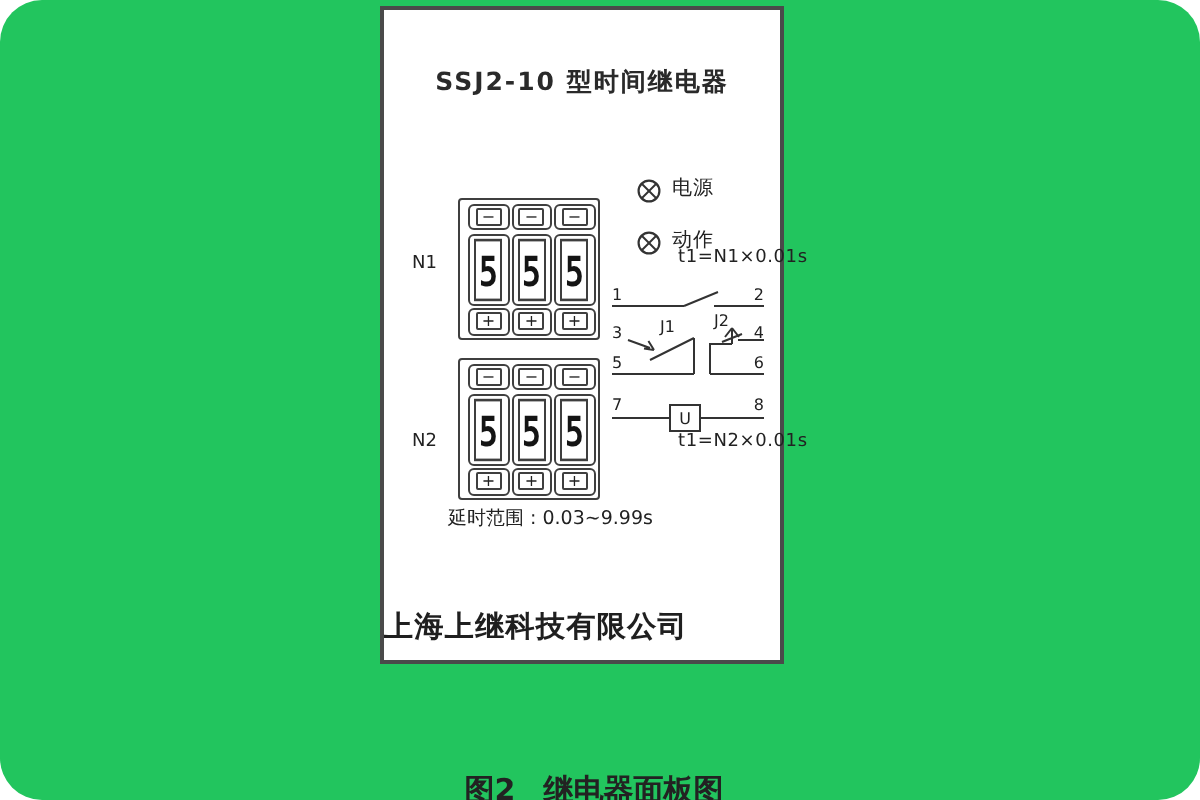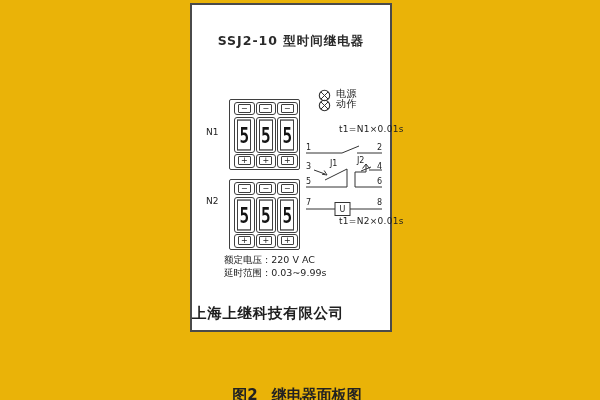--- a/index.html
+++ b/index.html
@@ -1,17 +1,17 @@
 <!DOCTYPE html>
 <html><head>
 <meta charset="utf-8">
 <style>
   html,body{margin:0;padding:0;background:#fff;}
-  .page{position:relative;width:600px;height:400px;background:#eab308;overflow:hidden;
-        font-family:"DejaVu Sans","Liberation Sans",sans-serif;color:#2b2b2b;}
+  .page{position:relative;width:600px;height:400px;background:#22c55e;overflow:hidden;
+        font-family:"DejaVu Sans","Liberation Sans",sans-serif;color:#2b2b2b;border-radius:21px;}
 
   
   .panel{position:absolute;left:190px;top:3px;width:202px;height:329px;
          border:2px solid #4a4a4a;background:#fff;box-sizing:border-box;}
 
   .title{position:absolute;left:0;right:0;top:28px;text-align:center;
          font-size:12.5px;font-weight:600;letter-spacing:1px;color:#2a2a2a;white-space:nowrap;}
 
   .nlabel{position:absolute;left:14px;width:20px;height:10px;line-height:10px;
           font-size:9px;color:#222;}
@@ -71,21 +71,21 @@
       <span class="lamp">
         <svg width="13" height="13" viewBox="0 0 13 13">
           <circle cx="6.5" cy="6.5" r="5.2" fill="none" stroke="#333" stroke-width="1.1"></circle>
           <line x1="3" y1="3" x2="10" y2="10" stroke="#333" stroke-width="1"></line>
           <line x1="10" y1="3" x2="3" y2="10" stroke="#333" stroke-width="1"></line>
         </svg>
       </span>
       <span class="ind-label">电源</span>
     </div>
 
-    <div class="indicator" style="top:92px">
+    <div class="indicator" style="top:108px">
       <span class="lamp">
         <svg width="13" height="13" viewBox="0 0 13 13">
           <circle cx="6.5" cy="6.5" r="5.2" fill="none" stroke="#333" stroke-width="1.1"></circle>
           <line x1="3" y1="3" x2="10" y2="10" stroke="#333" stroke-width="1"></line>
           <line x1="10" y1="3" x2="3" y2="10" stroke="#333" stroke-width="1"></line>
         </svg>
       </span>
       <span class="ind-label">动作</span>
     </div>
 
@@ -119,21 +119,21 @@
           </div>
         <div class="wdigit">
             <span class="wdigit-in">5</span>
           </div>
         <div class="wbtn">
             <span class="wbtn-in">+</span>
           </div>
       </div>
     </div>
 
-    <div class="nlabel" style="top:191px">N2</div>
+    <div class="nlabel" style="top:211px">N2</div>
     <div class="wheel" style="top:174px">
       <div class="wcol">
         <div class="wbtn">
             <span class="wbtn-in">−</span>
           </div>
         <div class="wdigit">
             <span class="wdigit-in">5</span>
           </div>
         <div class="wbtn">
             <span class="wbtn-in">+</span>
@@ -183,21 +183,20 @@
       <path d="M67,31 H80 M53,48 H80 M53,48 V33 H64 M64,33 V25 M64,25 L60.5,29.5 M64,25 L67.5,29.5 M59,32 L69,28"></path>
 
       <text x="4" y="66">7</text>
       <text x="80" y="66" text-anchor="end">8</text>
       <path d="M4,70 H33 M48,70 H80"></path>
       <rect x="33" y="63.5" width="15" height="13"></rect>
       <text x="40.5" y="73" text-anchor="middle">U</text>
     </svg>
 
     <div class="specs">
-      <div>额定电压 : 220 V AC</div>
       <div>延时范围 : 0.03~9.99s</div>
     </div>
 
     <div class="company">上海上继科技有限公司</div>
   </div>
 
   <div class="caption">
     <span>图2</span><span>继电器面板图</span>
   </div>
 

